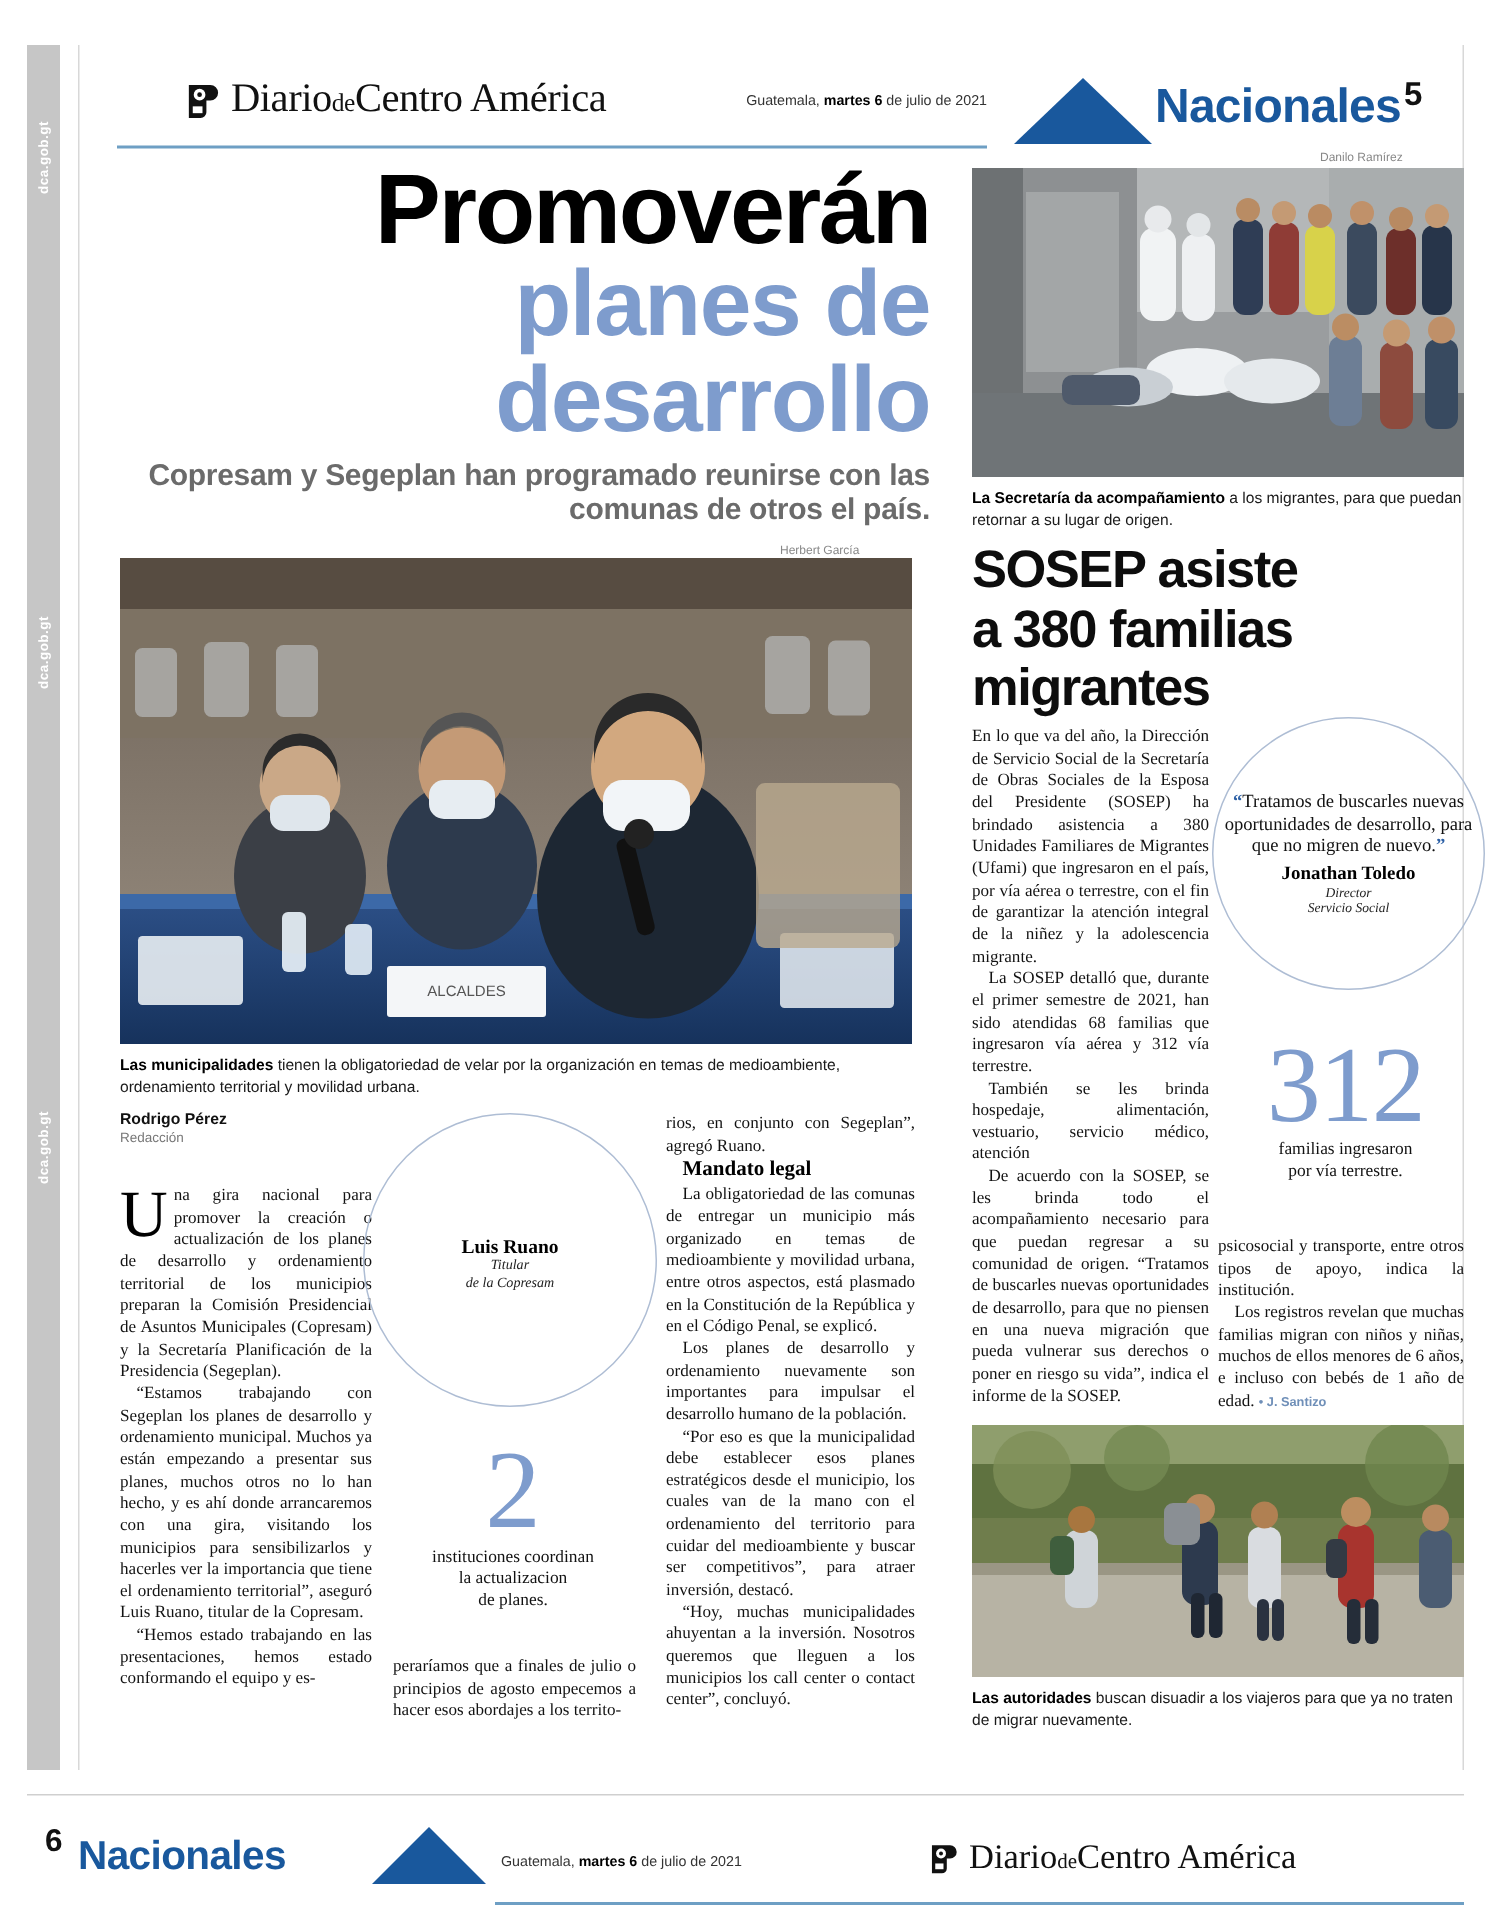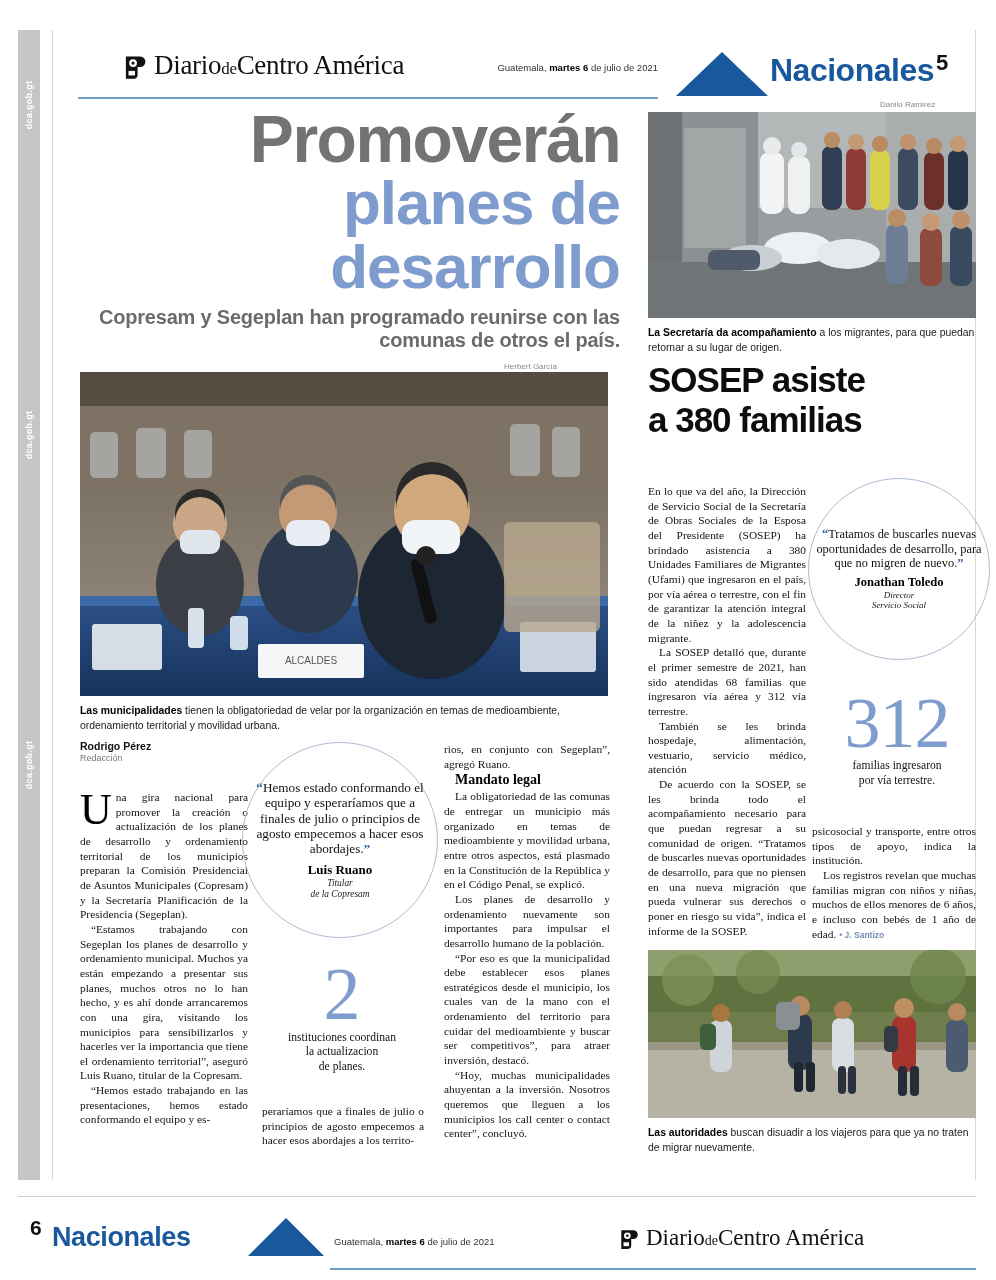--- a/index.html
+++ b/index.html
@@ -65,21 +65,21 @@
   .flag-num {
     position:absolute; left:936px; top:50px;
     font-family:"Liberation Sans", sans-serif;
     font-size:22px; font-weight:bold; color:#111;
   }
 
   
   .head-wrap { position:absolute; left:80px; top:108px; width:540px; text-align:right; }
   .head-l1 {
     font-family:"Liberation Sans", sans-serif;
-    font-size:66px; font-weight:bold; color:#737373;
+    font-size:66px; font-weight:bold; color:#000000;
     line-height:.96; letter-spacing:-1.5px;
   }
   .head-l2, .head-l3 {
     font-family:"Liberation Sans", sans-serif;
     font-size:62px; font-weight:bold; color:#7e9ccd;
     line-height:1.02; letter-spacing:-1px;
   }
   .head-sub {
     margin-top:8px;
     font-family:"Liberation Sans", sans-serif;
@@ -308,41 +308,38 @@
       <rect x="108" y="236" width="16" height="40" rx="4" fill="#e7f0f7" opacity="0.92"></rect>
       <rect x="150" y="244" width="18" height="34" rx="4" fill="#dfeaf4" opacity="0.92"></rect>
       <rect x="178" y="272" width="106" height="34" rx="2" fill="#f4f6f8"></rect>
       <text x="231" y="292" font-family="Liberation Sans, sans-serif" font-size="10" fill="#555" text-anchor="middle">ALCALDES</text>
       <rect x="12" y="252" width="70" height="46" rx="3" fill="#e9eef3" opacity="0.9"></rect>
       <rect x="440" y="250" width="76" height="50" rx="3" fill="#e9eef3" opacity="0.85"></rect>
       <rect x="424" y="150" width="96" height="110" rx="6" fill="#b9a98f" opacity="0.8"></rect>
     </svg>
     <div class="credit" style="right:2px; top:auto; bottom:auto;"></div>
   </div>
-  <div class="credit" style="left:504px; top:362px; right:auto;">Herbert García</div>
+  <div class="credit" style="left:520px; top:362px; right:auto;">Herbert García</div>
 
   <div class="cap" style="left:80px; top:704px; width:528px;">
     <b>Las municipalidades</b><span> tienen la obligatoriedad de velar por la organización en temas de medioambiente, ordenamiento territorial y movilidad urbana.</span>
   </div>
 
   <div class="byline">
     <div class="nm">Rodrigo Pérez</div>
     <div class="rl">Redacción</div>
   </div>
 
   <div class="col" style="left:80px; top:790px; width:168px;">
     <p class="noind"><span class="dropcap">U</span><span>na gira nacional para promover la creación o actualización de los planes de desarrollo y ordenamiento territorial de los municipios preparan la Comisión Presidencial de Asuntos Municipales (Copresam) y la Secretaría Planificación de la Presidencia (Segeplan).</span></p>
     <p>“Estamos trabajando con Segeplan los planes de desarrollo y ordenamiento municipal. Muchos ya están empezando a presentar sus planes, muchos otros no lo han hecho, y es ahí donde arrancaremos con una gira, visitando los municipios para sensibilizarlos y hacerles ver la importancia que tiene el ordenamiento territorial”, aseguró Luis Ruano, titular de la Copresam.</p>
     <p>“Hemos estado trabajando en las presentaciones, hemos estado conformando el equipo y es-</p>
   </div>
 
   <div class="quote-circle" id="quote-left">
-    <div class="q-text">
-      <span class="q-mark">“</span><span>Hemos estado conformando el equipo y esperaríamos que a finales de julio o principios de agosto empecemos a hacer esos abordajes.</span><span class="q-mark">”</span>
-    </div>
     <div class="q-name">Luis Ruano</div>
     <div class="q-role">Titular</div>
     <div class="q-role">de la Copresam</div>
   </div>
 
   <div class="stat" id="stat-2">
     <div class="num">2</div>
     <div class="lbl">
       <div>instituciones coordinan</div>
       <div>la actualizacion</div>
@@ -409,20 +406,21 @@
       </g>
     </svg>
   </div>
   <div class="cap" style="left:648px; top:326px; width:328px;">
     <b>La Secretaría da acompañamiento</b><span> a los migrantes, para que puedan retornar a su lugar de origen.</span>
   </div>
 
   <div style="position:absolute; left:648px; top:360px; width:330px;">
     <div style="font-family:'Liberation Sans',sans-serif; font-size:35px; font-weight:bold; color:#0d0d0d; line-height:1.13; letter-spacing:-1px;">SOSEP asiste</div>
     <div style="font-family:'Liberation Sans',sans-serif; font-size:35px; font-weight:bold; color:#0d0d0d; line-height:1.13; letter-spacing:-1px;">a 380 familias</div>
+    <div style="font-family:'Liberation Sans',sans-serif; font-size:35px; font-weight:bold; color:#0d0d0d; line-height:1.13; letter-spacing:-1px;">migrantes</div>
   </div>
 
   <div class="quote-circle" id="quote-right">
     <div class="q-text">
       <span class="q-mark">“</span><span>Tratamos de buscarles nuevas oportunidades de desarrollo, para que no migren de nuevo.</span><span class="q-mark">”</span>
     </div>
     <div class="q-name">Jonathan Toledo</div>
     <div class="q-role">Director</div>
     <div class="q-role">Servicio Social</div>
   </div>

